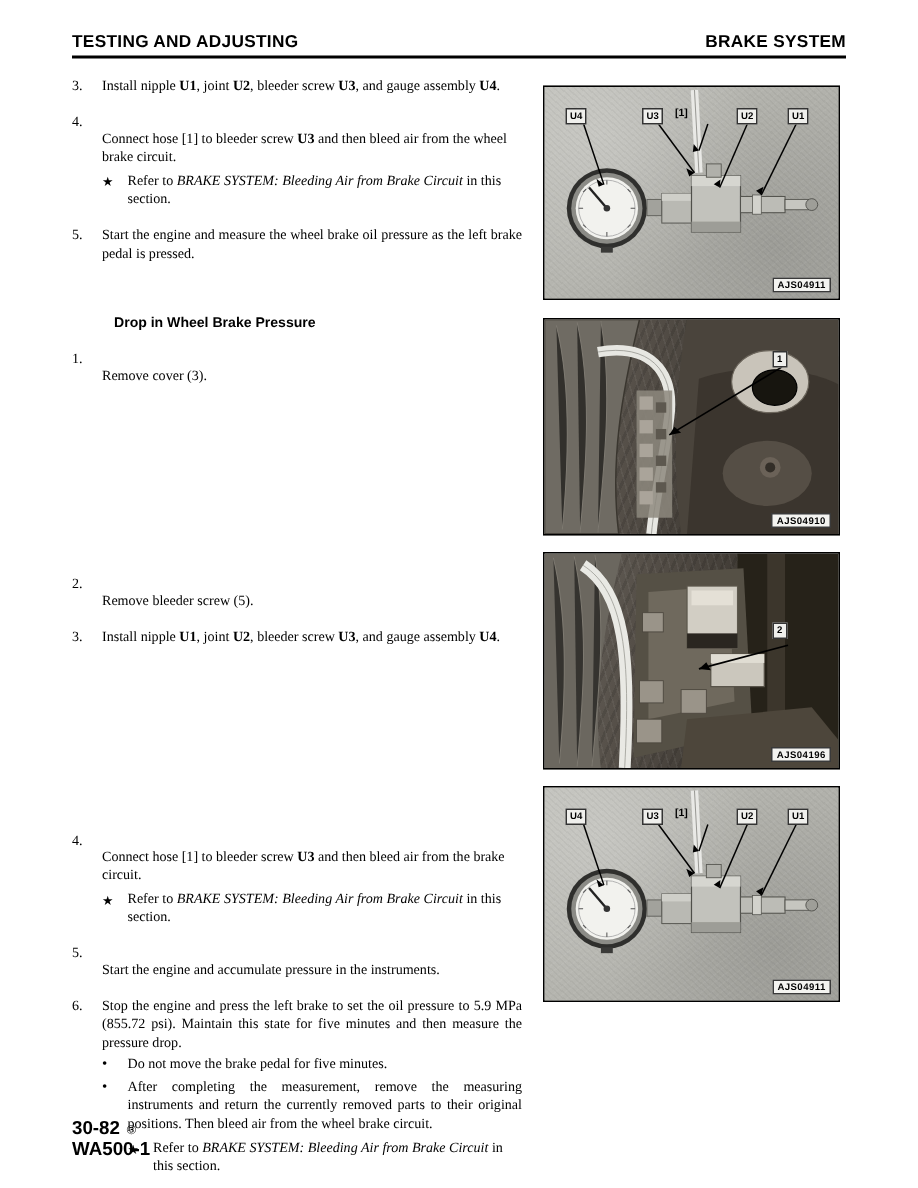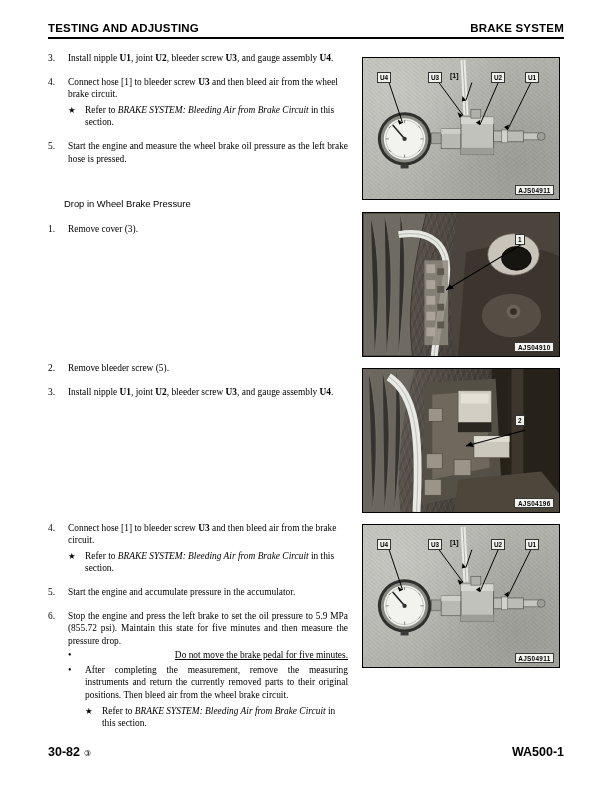--- a/index.html
+++ b/index.html
@@ -27,55 +27,55 @@
   }
   .header-rule:after{
     content:"";position:absolute;left:0;top:1.6px;width:100%;height:1.1px;background:#fff;
   }
 
   
   .footer{
     position:absolute;left:48px;top:745px;width:516px;
     display:flex;justify-content:space-between;align-items:baseline;
     font-family:"Liberation Sans", sans-serif;
-    font-weight:bold;font-size:12.5px;
+    font-weight:bold;font-size:12.5px;flex-direction:column;
   }
   .footer .pg{display:flex;align-items:baseline;gap:4px;}
   .footer .circled{font-size:8px;font-weight:normal;}
 
   
   .textcol{
     position:absolute;left:48px;top:52px;width:300px;
     font-size:9.4px;line-height:12.6px;
   }
   .step{display:flex;margin-bottom:11px;}
   .step .num{width:20px;flex:0 0 20px;font-size:9.4px;}
   .step .body{flex:1;text-align:justify;}
-  .step .body.nojust{text-align:left;}
+  .step .body.nojust{text-align:left;margin-top:11px;}
 
   .note{display:flex;margin-top:3px;margin-left:0px;}
   .note .star{width:17px;flex:0 0 17px;font-size:8.5px;line-height:12.6px;}
   .note .ntext{flex:1;text-align:left;}
 
   .bullet{display:flex;margin-top:2px;}
   .bullet .dot{width:17px;flex:0 0 17px;font-size:10px;line-height:12.6px;}
   .bullet .btext{flex:1;text-align:justify;}
-  .bullet .btext.nojust{text-align:right;text-decoration:underline;}
+  .bullet .btext.nojust{text-align:left;}
 
   .subnote{display:flex;margin-top:3px;margin-left:17px;}
   .subnote .star{width:17px;flex:0 0 17px;font-size:8.5px;line-height:12.6px;}
   .subnote .ntext{flex:1;text-align:left;}
 
   b{font-weight:bold;}
   i{}
 
   .section-head{
     font-family:"Liberation Sans", sans-serif;
-    font-weight:normal;font-size:9.4px;
-    margin:0 0 12px 0;
+    font-weight:bold;font-size:9.4px;
+    margin:0 0 12px 12px;
     padding-left:16px;
   }
 
   .spacer-block{height:116px;}
 
   
   .fig{
     position:absolute;left:362px;width:198px;
     border:1.3px solid #000;
     background:#b9b9b4;
@@ -154,21 +154,21 @@
         <span>Connect hose [1] to bleeder screw </span><b>U3</b><span> and then bleed air from the wheel brake circuit.</span>
         <div class="note">
           <div class="star">★</div>
           <div class="ntext"><span>Refer to </span><i>BRAKE SYSTEM: Bleeding Air from Brake Circuit</i><span> in this section.</span></div>
         </div>
       </div>
     </div>
 
     <div class="step">
       <div class="num">5.</div>
-      <div class="body">Start the engine and measure the wheel brake oil pressure as the left brake hose is pressed.</div>
+      <div class="body">Start the engine and measure the wheel brake oil pressure as the left brake pedal is pressed.</div>
     </div>
 
     <div style="height:22px;"></div>
 
     <div class="section-head">Drop in Wheel Brake Pressure</div>
 
     <div class="step">
       <div class="num">1.</div>
       <div class="body nojust">Remove cover (3).</div>
     </div>
@@ -193,21 +193,21 @@
         <span>Connect hose [1] to bleeder screw </span><b>U3</b><span> and then bleed air from the brake circuit.</span>
         <div class="note">
           <div class="star">★</div>
           <div class="ntext"><span>Refer to </span><i>BRAKE SYSTEM: Bleeding Air from Brake Circuit</i><span> in this section.</span></div>
         </div>
       </div>
     </div>
 
     <div class="step">
       <div class="num">5.</div>
-      <div class="body nojust">Start the engine and accumulate pressure in the accumulator.</div>
+      <div class="body nojust">Start the engine and accumulate pressure in the instruments.</div>
     </div>
 
     <div class="step">
       <div class="num">6.</div>
       <div class="body">
         <span>Stop the engine and press the left brake to set the oil pressure to 5.9 MPa (855.72 psi). Maintain this state for five minutes and then measure the pressure drop.</span>
         <div class="bullet">
           <div class="dot">•</div>
           <div class="btext nojust">Do not move the brake pedal for five minutes.</div>
         </div>

